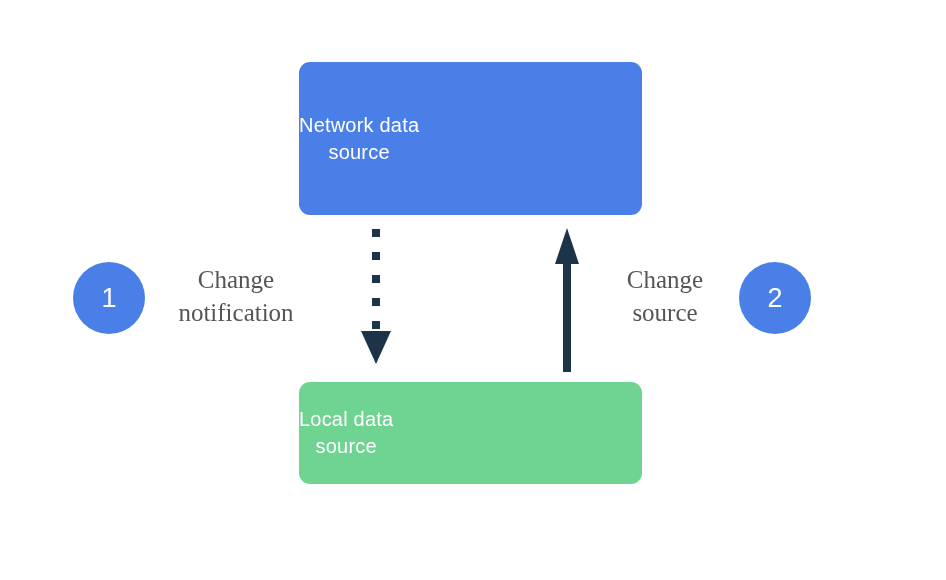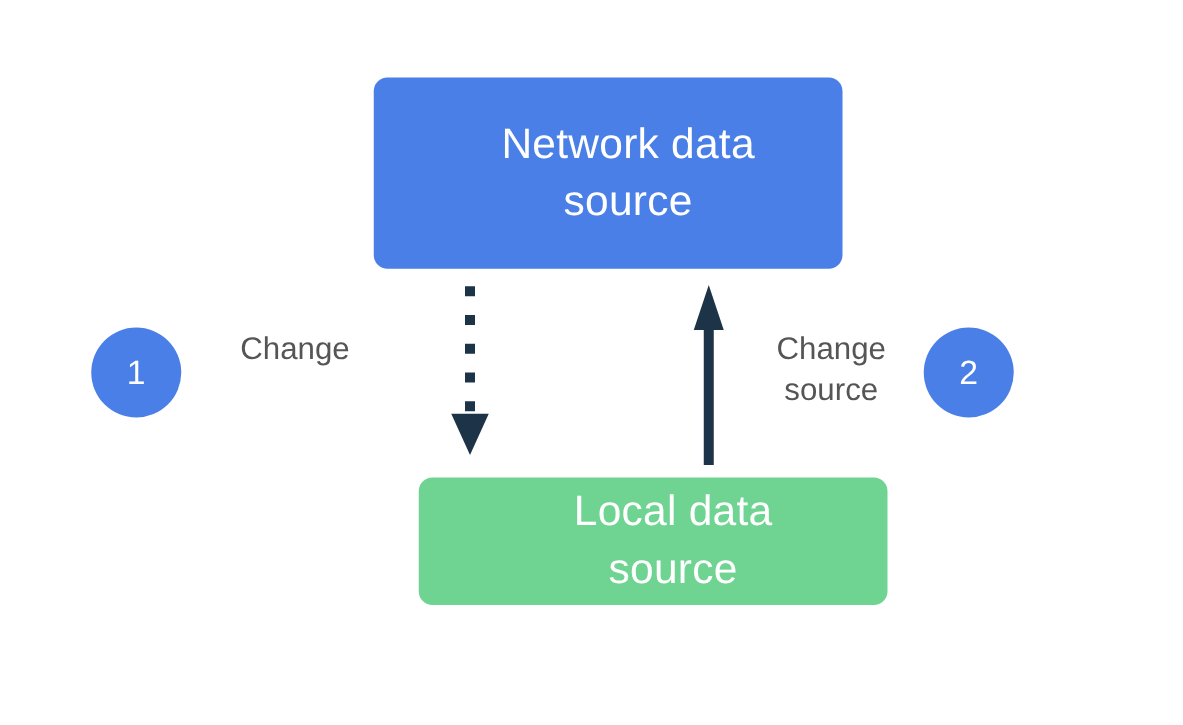--- a/index.html
+++ b/index.html
@@ -17,44 +17,41 @@
     position: relative;
     width: 946px;
     height: 580px;
   }
 
   
   .node-box {
     position: absolute;
     display: flex;
     align-items: center;
-    justify-content: center;
     text-align: center;
     border-radius: 11px;
     color: #ffffff;
-    font-size: 34px;
+    font-size: 20px;
     line-height: 1.35;
     letter-spacing: 0.2px;
-    padding-left: 32px;
     -webkit-font-smoothing: antialiased;
   }
   #network-box {
     left: 299px;
     top: 62px;
     width: 343px;
     height: 153px;
     background: #4A7FE8;
   }
   #local-box {
     left: 299px;
     top: 382px;
     width: 343px;
     height: 102px;
     background: #6FD391;
-    margin-left: 36px;
   }
   .node-label {
     display: block;
     max-width: 230px;
   }
 
   
   .step-badge {
     position: absolute;
     width: 72px;
@@ -71,20 +68,21 @@
   #badge-1 { left: 73px; top: 262px; }
   #badge-2 { left: 739px; top: 262px; }
 
   
   .edge-label {
     position: absolute;
     color: #555555;
     font-size: 25px;
     line-height: 1.32;
     text-align: center;
+    font-family: Liberation Serif, serif;
     -webkit-font-smoothing: antialiased;
   }
   #label-notification {
     left: 156px;
     top: 263px;
     width: 160px;
   }
   #label-fetch {
     left: 600px;
     top: 263px;
@@ -117,20 +115,21 @@
       <span>source</span>
     </span>
   </div>
 
   <div id="badge-1" class="step-badge">
     <span>1</span>
   </div>
 
   <div id="label-notification" class="edge-label">
     <span>Change</span><br>
+    <span>notification</span>
   </div>
 
   <svg id="arrow-notification" class="arrow-svg" width="44" height="150" viewBox="0 0 44 150">
     <rect x="18" y="7" width="8" height="8" fill="#1D3448"></rect>
     <rect x="18" y="30" width="8" height="8" fill="#1D3448"></rect>
     <rect x="18" y="53" width="8" height="8" fill="#1D3448"></rect>
     <rect x="18" y="76" width="8" height="8" fill="#1D3448"></rect>
     <rect x="18" y="99" width="8" height="8" fill="#1D3448"></rect>
     <polygon points="7,109 37,109 22,142" fill="#1D3448"></polygon>
   </svg>

